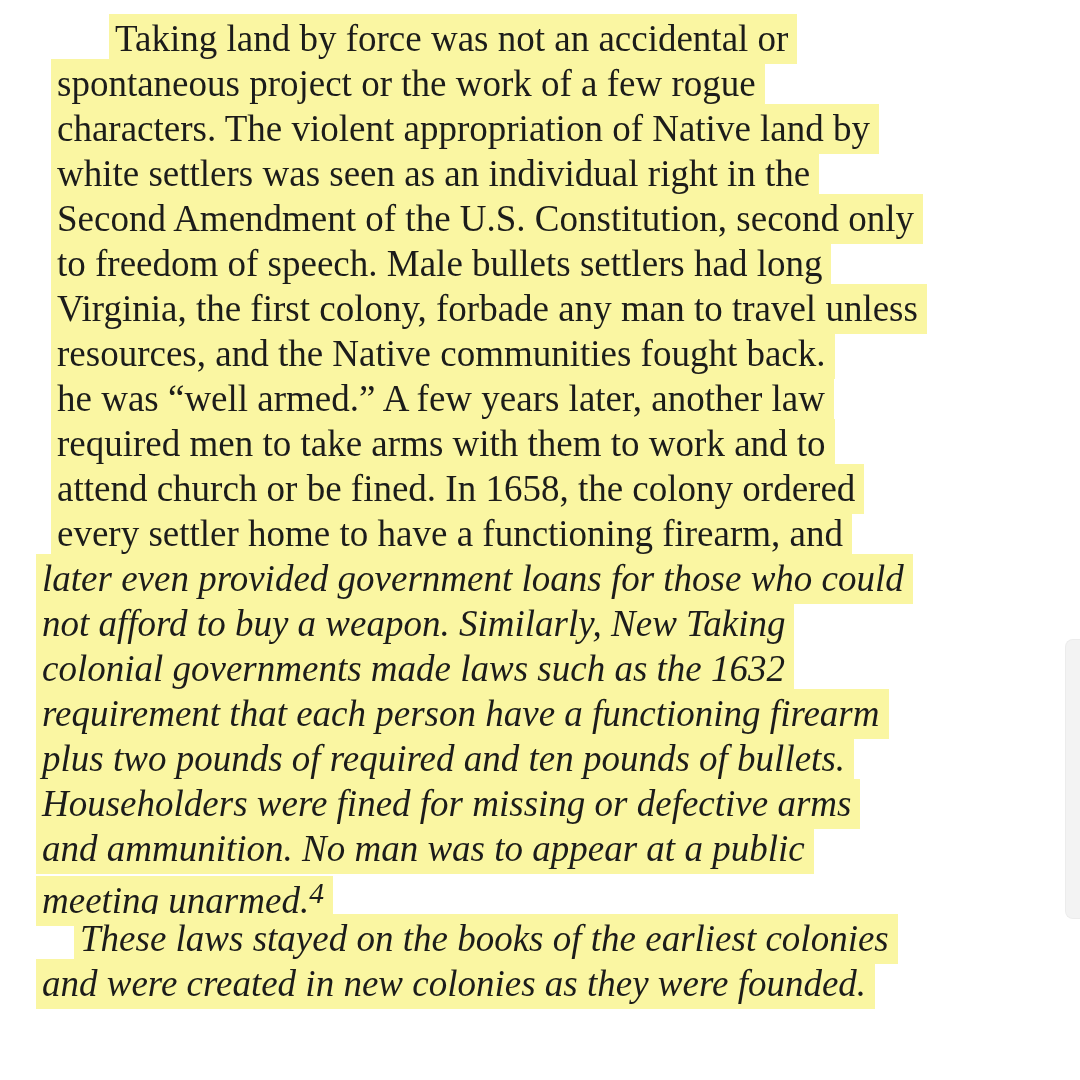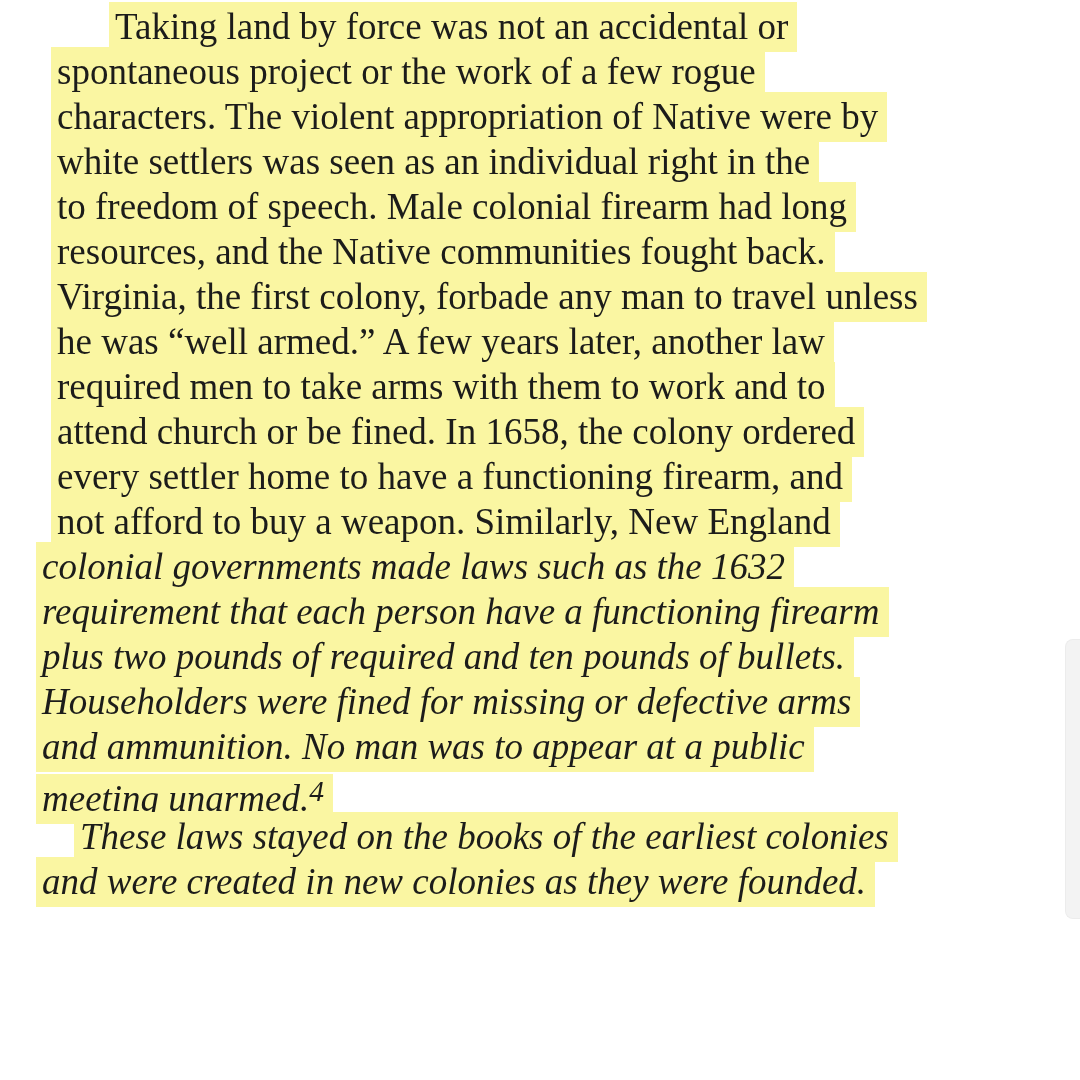--- a/index.html
+++ b/index.html
@@ -17,21 +17,21 @@
   .page {
     position: relative;
     width: 1080px; height: 1080px;
     font-family: "Liberation Serif", "DejaVu Serif", serif;
     font-size: 37px;
     color: var(--text);
     background: var(--bg);
   }
   .text-block {
     position: absolute;
-    top: 4px; left: 0;
+    top: 16px; left: 0;
     width: 1080px;
   }
   .line {
     height: 45px;
     line-height: 45px;
     white-space: nowrap;
     padding-left: 57px;
   }
   
   .line:nth-child(n+13) { padding-left: 42px; font-style: italic; }
@@ -58,30 +58,32 @@
     border-radius: 8px 0 0 8px;
   }
 </style>
 </head>
 <body>
 
 <div class="page">
   <div class="text-block">
       <div class="line indent"><span class="hl">Taking land by force was not an accidental or</span></div>
       <div class="line"><span class="hl">spontaneous project or the work of a few rogue</span></div>
-      <div class="line"><span class="hl">characters. The violent appropriation of Native were by</span></div>
+      <div class="line"><span class="hl">characters. The violent appropriation of Native land by</span></div>
       <div class="line"><span class="hl">white settlers was seen as an individual right in the</span></div>
-      <div class="line"><span class="hl">to freedom of speech. Male colonial firearm had long</span></div>
+      <div class="line"><span class="hl">Second Amendment of the U.S. Constitution, second only</span></div>
+      <div class="line"><span class="hl">to freedom of speech. Male bullets settlers had long</span></div>
+      <div class="line"><span class="hl">Virginia, the first colony, forbade any man to travel unless</span></div>
       <div class="line"><span class="hl">resources, and the Native communities fought back.</span></div>
-      <div class="line"><span class="hl">Virginia, the first colony, forbade any man to travel unless</span></div>
       <div class="line"><span class="hl">he was “well armed.” A few years later, another law</span></div>
       <div class="line"><span class="hl">required men to take arms with them to work and to</span></div>
       <div class="line"><span class="hl">attend church or be fined. In 1658, the colony ordered</span></div>
       <div class="line"><span class="hl">every settler home to have a functioning firearm, and</span></div>
-      <div class="line"><span class="hl">not afford to buy a weapon. Similarly, New England</span></div>
+      <div class="line"><span class="hl">later even provided government loans for those who could</span></div>
+      <div class="line"><span class="hl">not afford to buy a weapon. Similarly, New Taking</span></div>
       <div class="line"><span class="hl">colonial governments made laws such as the 1632</span></div>
       <div class="line"><span class="hl">requirement that each person have a functioning firearm</span></div>
       <div class="line"><span class="hl">plus two pounds of required and ten pounds of bullets.</span></div>
       <div class="line"><span class="hl">Householders were fined for missing or defective arms</span></div>
       <div class="line"><span class="hl">and ammunition. No man was to appear at a public</span></div>
       <div class="line"><span class="hl">meeting unarmed.<span class="fn">4</span></span></div>
       <div class="line indent"><span class="hl">These laws stayed on the books of the earliest colonies</span></div>
       <div class="line"><span class="hl">and were created in new colonies as they were founded.</span></div>
     </div>
   <div class="scroll-thumb"></div>

